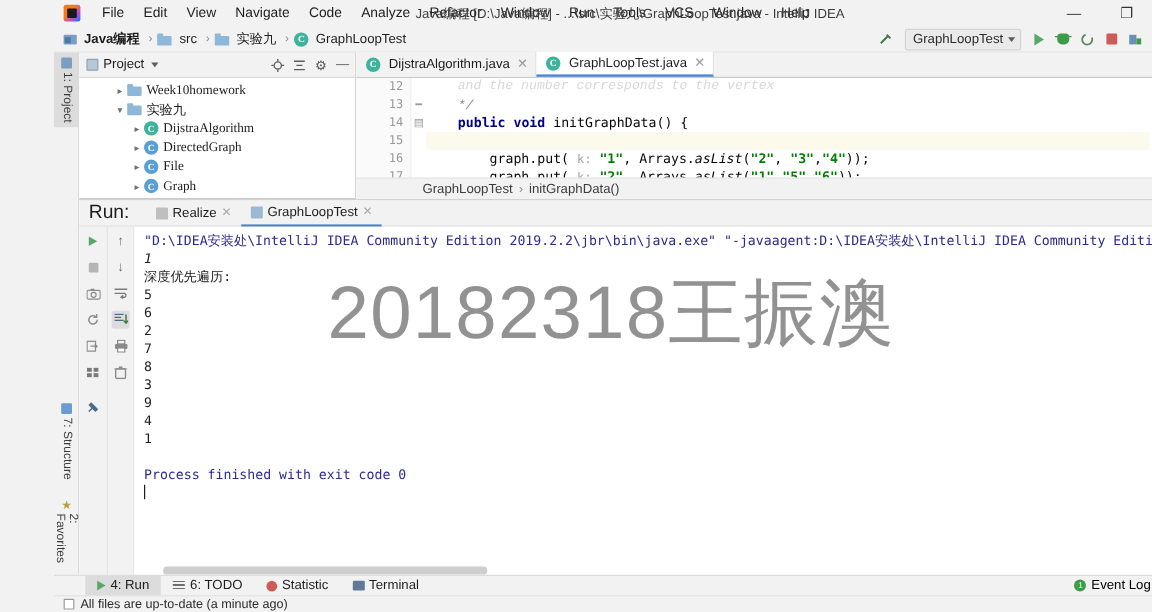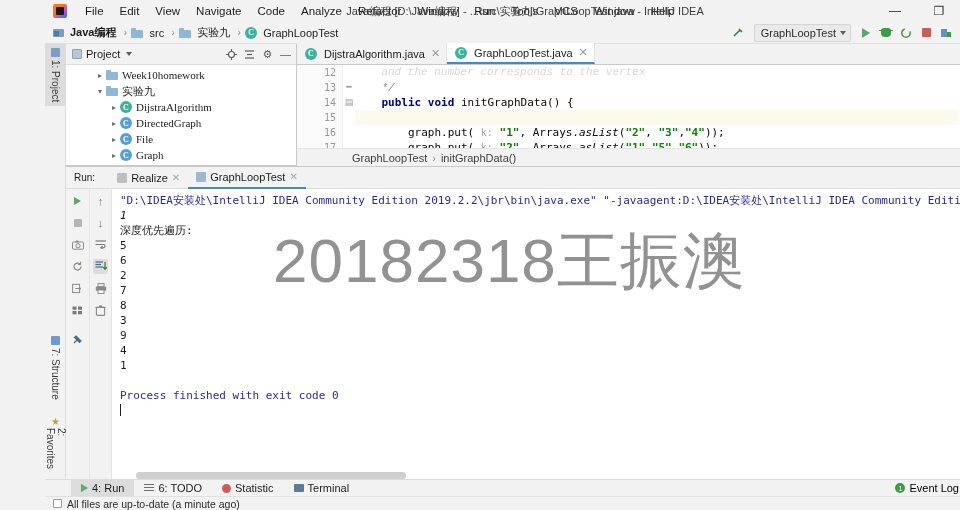--- a/index.html
+++ b/index.html
@@ -219,21 +219,21 @@
 
   
   .runwin {
     position: absolute; left: 21px; top: 166px; width: 939px; height: 312px;
     background: #fff; border-top: 1px solid #c8c8c8;
   }
   .run-header {
     height: 22px; background: #f2f2f2; display: flex; align-items: center;
     padding-left: 8px; border-bottom: 1px solid #dcdcdc;
   }
-  .run-label { font-size: 10px; color: #1d1d1d; margin-right: 14px; }
+  .run-label { font-size: 16px; color: #1d1d1d; margin-right: 14px; }
   .rtab {
     display: flex; align-items: center; gap: 4px; height: 22px; padding: 0 8px;
     font-size: 11px; color: #1d1d1d; text-align: center;
   }
   .rtab.active { border-bottom: 2px solid #4a86c8; }
   .rtab .x { color: #a8a8a8; font-size: 10px; }
   .rtab-ico { width:10px;height:10px;background:#bfbfbf;border-radius:1px; flex:none;}
   .rtab.active .rtab-ico { background:#9db8d2; }
   .run-gear { margin-left: auto; display: flex; align-items: center; gap: 8px; padding-right: 8px;}
 

